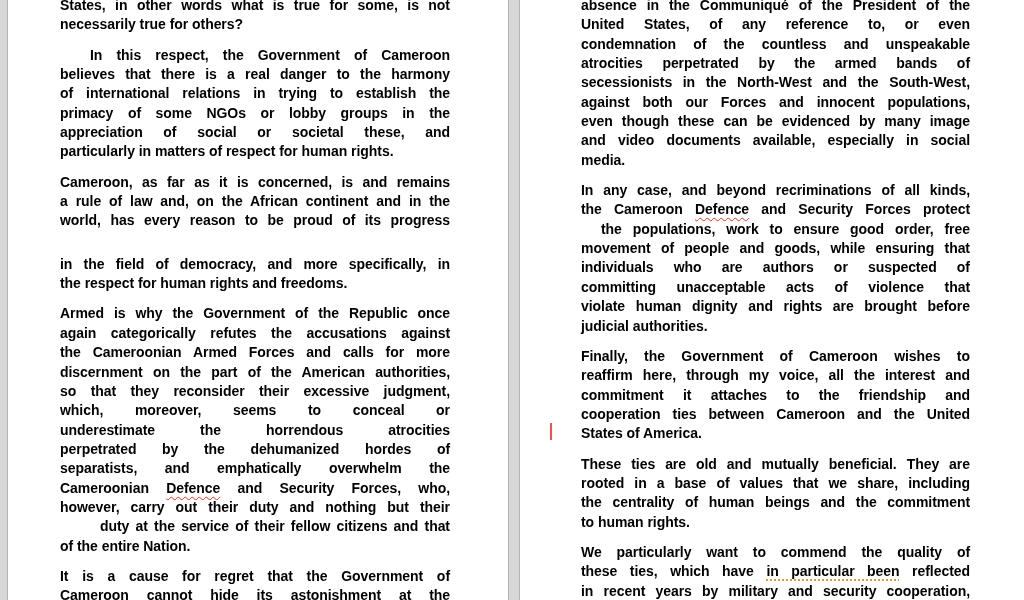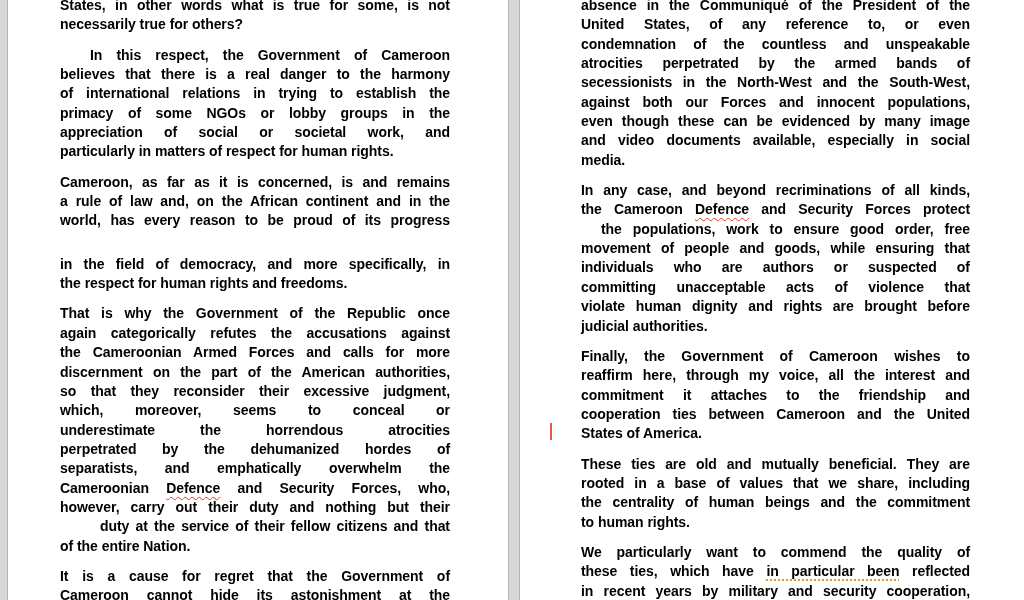--- a/index.html
+++ b/index.html
@@ -59,32 +59,32 @@
     <div class="textcol textcol-left" id="col-left">
         <div class="para">
           <div class="line" style="white-space: normal;"><span>States, in other words what is true for some, is not</span></div>
           <div class="line endline" style="white-space: normal;"><span>necessarily true for others?</span></div>
         </div>
         <div class="para">
           <div class="line" style="white-space: normal; padding-left: 30px;"><span>In this respect, the Government of Cameroon</span></div>
           <div class="line" style="white-space: normal;"><span>believes that there is a real danger to the harmony</span></div>
           <div class="line" style="white-space: normal;"><span>of international relations in trying to establish the</span></div>
           <div class="line" style="white-space: normal;"><span>primacy of some NGOs or lobby groups in the</span></div>
-          <div class="line" style="white-space: normal;"><span>appreciation of social or societal work, and</span></div>
+          <div class="line" style="white-space: normal;"><span>appreciation of social or societal these, and</span></div>
           <div class="line endline" style="white-space: normal;"><span>particularly in matters of respect for human rights.</span></div>
         </div>
         <div class="para">
           <div class="line" style="white-space: normal;"><span>Cameroon, as far as it is concerned, is and remains</span></div>
           <div class="line" style="white-space: normal;"><span>a rule of law and, on the African continent and in the</span></div>
           <div class="line" style="white-space: normal;"><span>world, has every reason to be proud of its progress</span></div>
           <div class="line" style="white-space: normal; margin-top: 24px;"><span>in the field of democracy, and more specifically, in</span></div>
           <div class="line endline" style="white-space: normal;"><span>the respect for human rights and freedoms.</span></div>
         </div>
         <div class="para">
-          <div class="line" style="white-space: normal;"><span>That is why the Government of the Republic once</span></div>
+          <div class="line" style="white-space: normal;"><span>Armed is why the Government of the Republic once</span></div>
           <div class="line" style="white-space: normal;"><span>again categorically refutes the accusations against</span></div>
           <div class="line" style="white-space: normal;"><span>the Cameroonian Armed Forces and calls for more</span></div>
           <div class="line" style="white-space: normal;"><span>discernment on the part of the American authorities,</span></div>
           <div class="line" style="white-space: normal;"><span>so that they reconsider their excessive judgment,</span></div>
           <div class="line" style="white-space: normal;"><span>which, moreover, seems to conceal or</span></div>
           <div class="line" style="white-space: normal;"><span>underestimate the horrendous atrocities</span></div>
           <div class="line" style="white-space: normal;"><span>perpetrated by the dehumanized hordes of</span></div>
           <div class="line" style="white-space: normal;"><span>separatists, and emphatically overwhelm the</span></div>
           <div class="line" style="white-space: normal;"><span>Cameroonian </span><span class="spell">Defence</span><span> and Security Forces, who,</span></div>
           <div class="line" style="white-space: normal;"><span>however, carry out their duty and nothing but their</span></div>

